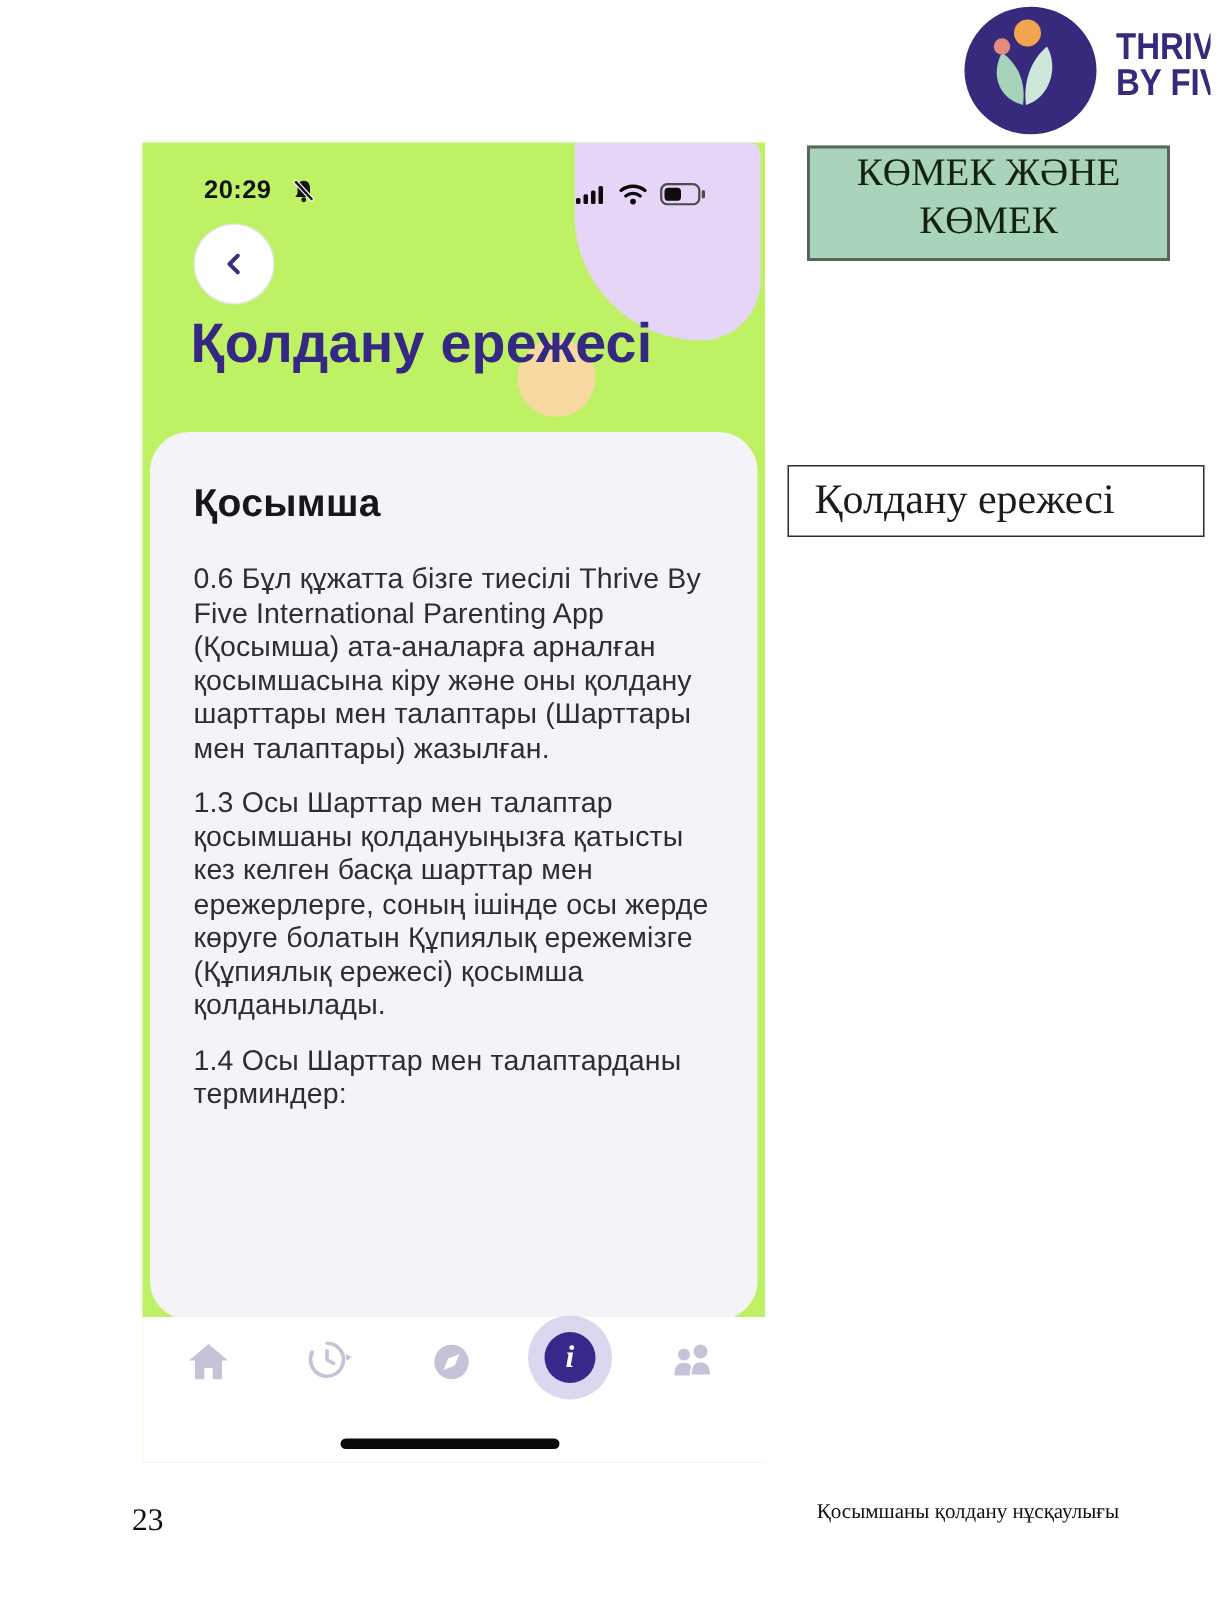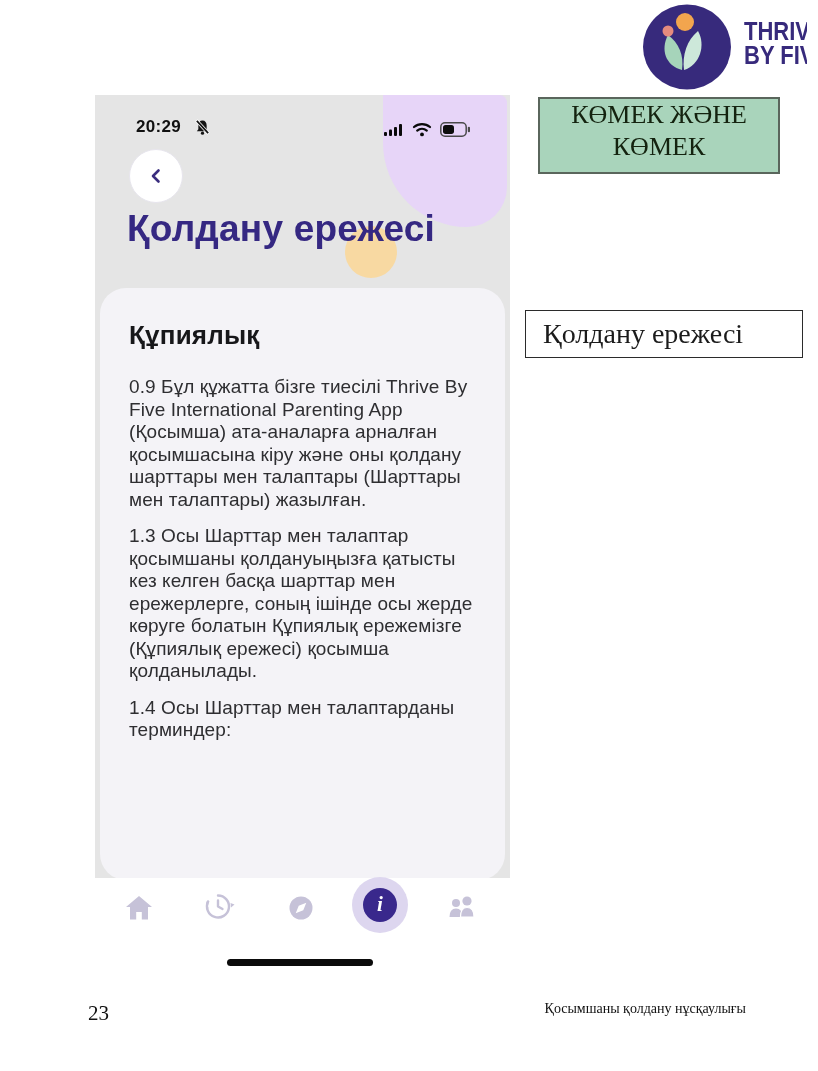--- a/index.html
+++ b/index.html
@@ -20,21 +20,21 @@
   
   .help-box {
     position:absolute; left:538px; top:97px; width:242px; height:77px;
     background:#a9d4bb; border:2px solid #5a665c;
     display:flex; flex-direction:column; align-items:center; justify-content:flex-start;
     font-family:"Liberation Serif","DejaVu Serif",serif;
     font-size:26px; line-height:32px; color:#14230f; text-align:center;
   }
 
   
-  .phone { position:absolute; left:95px; top:95px; width:415px; height:880px; background:#e5e5e5;text-decoration:underline; }
+  .phone { position:absolute; left:95px; top:95px; width:415px; height:880px; background:#bef264;text-decoration:underline; }
   .blob-purple {
     position:absolute; left:288px; top:0px; width:124px; height:132px;
     background:#e7d5f8; border-radius:0 8px 42px 88px;
   }
   .circle-orange {
     position:absolute; left:250px; top:131px; width:52px; height:52px;
     border-radius:50%; background:#f8d9a2;
   }
   .time { position:absolute; left:41px; top:22px; font-size:17px; font-weight:bold; color:#101010; letter-spacing:0.3px; }
   .bell { position:absolute; left:99px; top:24px; }
@@ -143,22 +143,22 @@
 
     <div class="back-btn">
       <svg width="20" height="20" viewBox="0 0 20 20">
         <polyline points="12.5,4.5 7,10 12.5,15.5" fill="none" stroke="#3a2d7e" stroke-width="2.6" stroke-linecap="round" stroke-linejoin="round"></polyline>
       </svg>
     </div>
 
     <div class="screen-title">Қолдану ережесі</div>
 
     <div class="card">
-      <h2>Құпиялық</h2>
-      <p>0.9 Бұл құжатта бізге тиесілі Thrive By Five International Parenting App (Қосымша) ата-аналарға арналған қосымшасына кіру және оны қолдану шарттары мен талаптары (Шарттары мен талаптары) жазылған.</p>
+      <h2>Қосымша</h2>
+      <p>0.6 Бұл құжатта бізге тиесілі Thrive By Five International Parenting App (Қосымша) ата-аналарға арналған қосымшасына кіру және оны қолдану шарттары мен талаптары (Шарттары мен талаптары) жазылған.</p>
       <p>1.3 Осы Шарттар мен талаптар қосымшаны қолдануыңызға қатысты кез келген басқа шарттар мен ережерлерге, соның ішінде осы жерде көруге болатын Құпиялық ережемізге (Құпиялық ережесі) қосымша қолданылады.</p>
       <p>1.4 Осы Шарттар мен талаптарданы терминдер:</p>
 
     </div>
 
     <div class="navbar">
       <div class="nav-item" style="left:30px; top:16px;">
         <svg width="28" height="27" viewBox="0 0 28 27">
           <path d="M14 2 L27 13 L23 13 L23 25.5 L16.8 25.5 L16.8 18 L11.2 18 L11.2 25.5 L5 25.5 L5 13 L1 13 Z" fill="#c6c2d8"></path>
         </svg>

